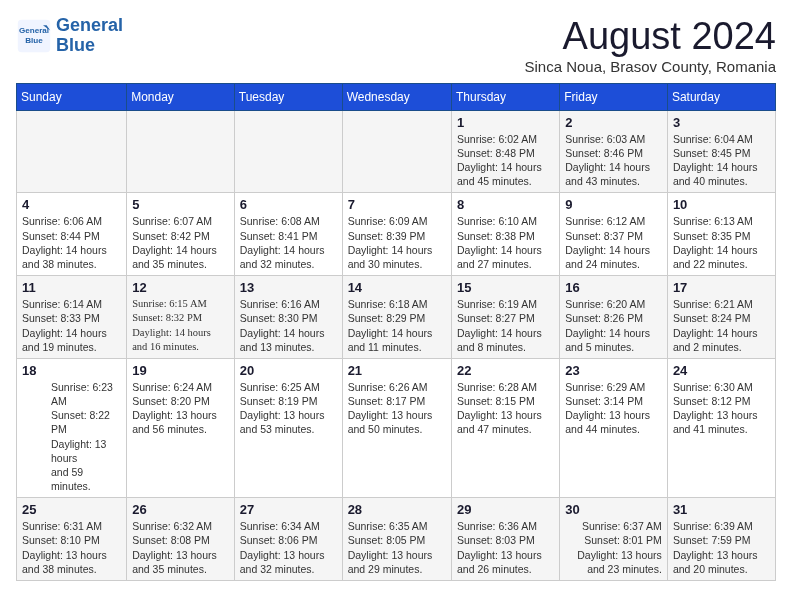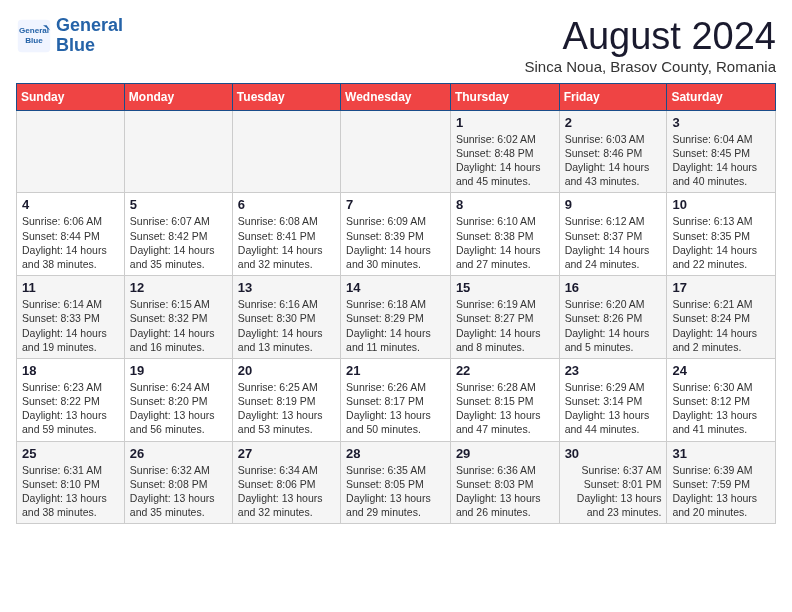--- a/index.html
+++ b/index.html
@@ -45,26 +45,26 @@
     .subtitle {
       font-size: 15px;
       color: #333;
     }
     .calendar {
       width: 100%;
       border-collapse: collapse;
       font-size: 11px;
     }
     .calendar thead tr th {
-      background: #ef4444;
+      background: #1d4ed8;
       color: #fff;
       padding: 6px 4px;
       text-align: left;
       font-size: 12px;
-      font-weight: bold;
+      font-weight: normal;
       border: 1px solid #1a4d8a;
     }
     .calendar tbody tr td {
       vertical-align: top;
       border: 1px solid #ccc;
       padding: 4px 5px;
       width: 113px;
       min-height: 80px;
       background: #fff;
     }
@@ -210,21 +210,21 @@
       <tr>
         <td>
           <span class="day-number">11</span>
           <div class="day-info" style="white-space: pre-line;">Sunrise: 6:14 AM
 Sunset: 8:33 PM
 Daylight: 14 hours
 and 19 minutes.</div>
         </td>
         <td>
           <span class="day-number">12</span>
-          <div class="day-info" style="white-space: pre-line;">Sunrise: 6:15 AM
+          <div class="day-info" style="white-space: pre-line; font-family: Liberation Serif, serif;">Sunrise: 6:15 AM
 Sunset: 8:32 PM
 Daylight: 14 hours
 and 16 minutes.</div>
         </td>
         <td>
           <span class="day-number">13</span>
           <div class="day-info" style="white-space: pre-line;">Sunrise: 6:16 AM
 Sunset: 8:30 PM
 Daylight: 14 hours
 and 13 minutes.</div>
@@ -254,21 +254,21 @@
           <span class="day-number">17</span>
           <div class="day-info" style="white-space: pre-line;">Sunrise: 6:21 AM
 Sunset: 8:24 PM
 Daylight: 14 hours
 and 2 minutes.</div>
         </td>
       </tr>
       <tr>
         <td>
           <span class="day-number">18</span>
-          <div class="day-info" style="white-space: pre-line;">Sunrise: 6:23 AM
+          <div class="day-info" style="white-space: pre-line; margin-left: 29px;">Sunrise: 6:23 AM
 Sunset: 8:22 PM
 Daylight: 13 hours
 and 59 minutes.</div>
         </td>
         <td>
           <span class="day-number">19</span>
           <div class="day-info" style="white-space: pre-line;">Sunrise: 6:24 AM
 Sunset: 8:20 PM
 Daylight: 13 hours
 and 56 minutes.</div>

